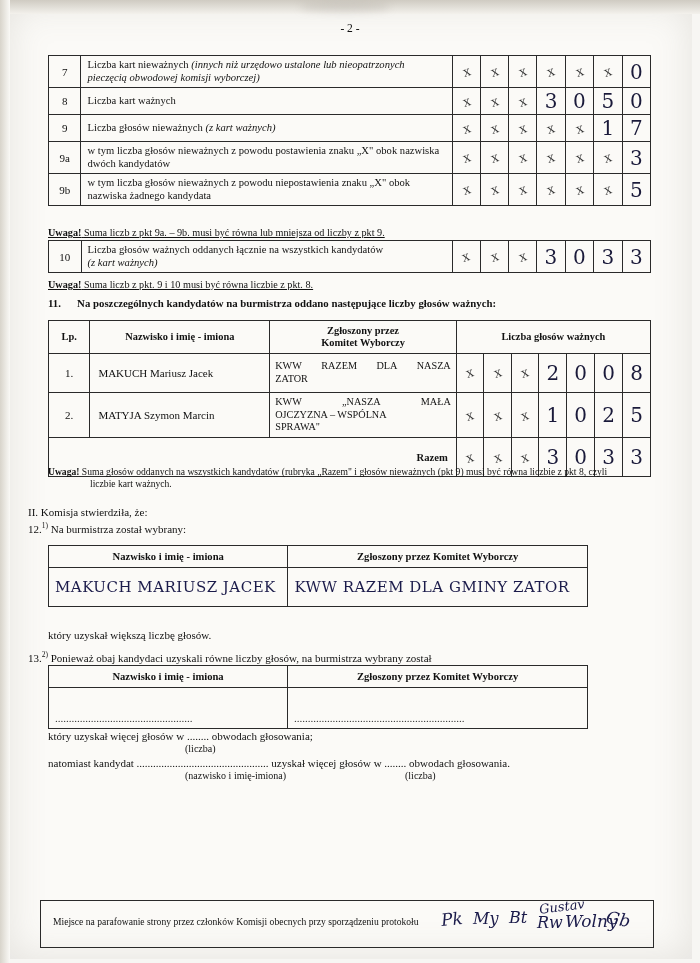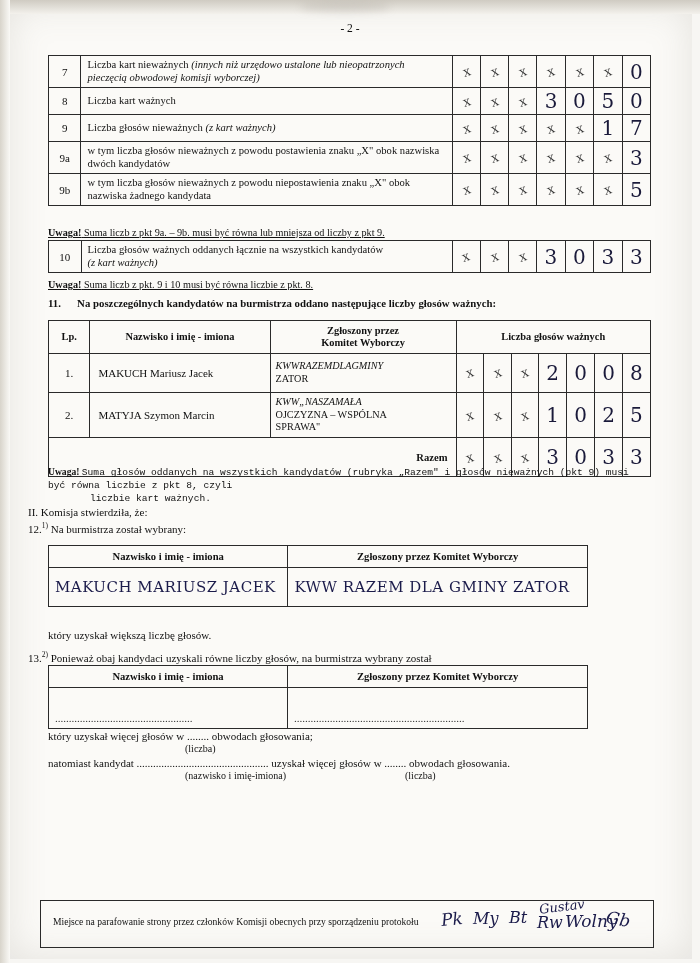--- a/index.html
+++ b/index.html
@@ -130,32 +130,32 @@
     line-height: 1.15;
     padding: 4px 2px;
   }
   .tbl2 td.lp { width: 34px; text-align: center; font-size: 11px; }
   .tbl2 td.name { width: 176px; font-size: 11px; padding-left: 8px; }
   .tbl2 td.cmt { width: 180px; font-size: 10.2px; line-height: 1.25; padding: 3px 5px;}
   .tbl2 td.box { width: 28px; text-align: center; padding: 0; height: 38px;}
   .tbl2 td.razem { text-align: right; font-size: 10.6px; font-weight: bold; padding-right: 8px;}
   .spread {
     display: flex;
-    font-style: italic;
+    justify-content: space-between;
   }
 
   .uwaga2 {
     position: absolute;
     left: 48px;
     font-size: 9.6px;
     font-weight: bold;
     width: 600px;
     line-height: 1.3;
   }
-  .uwaga2 .n { font-weight: normal; font-family: Liberation Mono, monospace; }
+  .uwaga2 .n { font-weight: normal; }
 
   .sec2 {
     position: absolute;
     left: 28px;
     font-size: 11px;
   }
 
   
   .tbl3, .tbl4 {
     position: absolute;
@@ -326,21 +326,21 @@
     </thead>
     <tbody>
       <tr>
         <td class="lp">1.</td>
         <td class="name">MAKUCH Mariusz Jacek</td>
         <td class="cmt">
           <div class="spread">
             <span>KWW</span>
             <span>RAZEM</span>
             <span>DLA</span>
-            <span>GMINY</span>
+            <span>NASZA</span>
           </div>
           <div>ZATOR</div>
         </td>
         <td class="box"><span class="strike">x</span></td>
         <td class="box"><span class="strike">x</span></td>
         <td class="box"><span class="strike">x</span></td>
         <td class="box"><span class="hand">2</span></td>
         <td class="box"><span class="hand">0</span></td>
         <td class="box"><span class="hand">0</span></td>
         <td class="box"><span class="hand">8</span></td>

